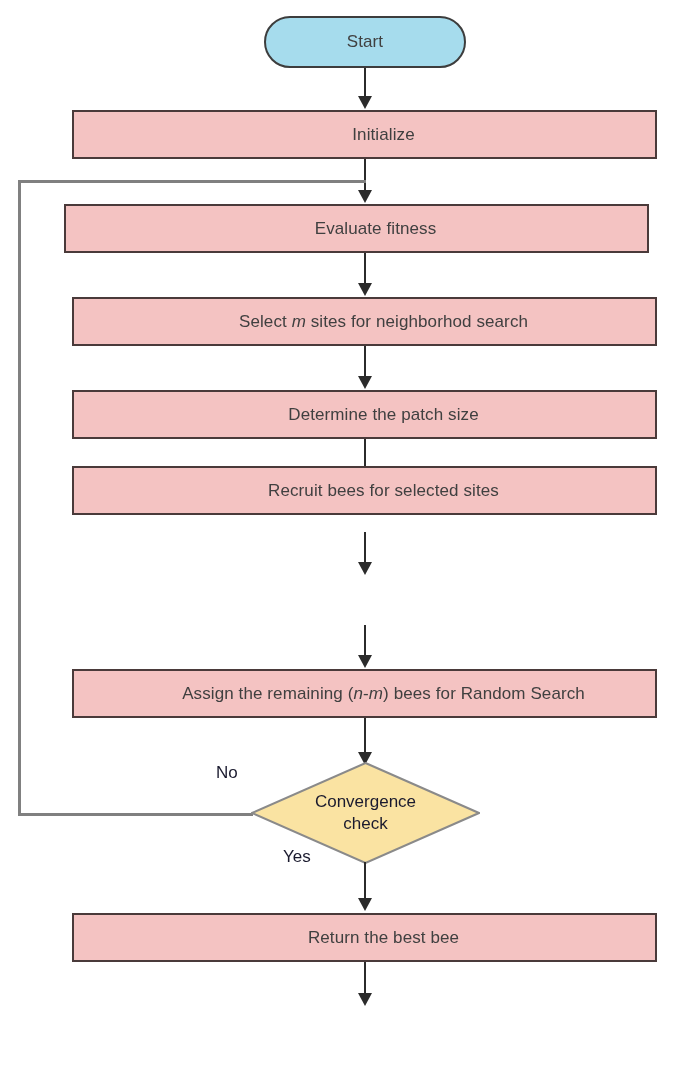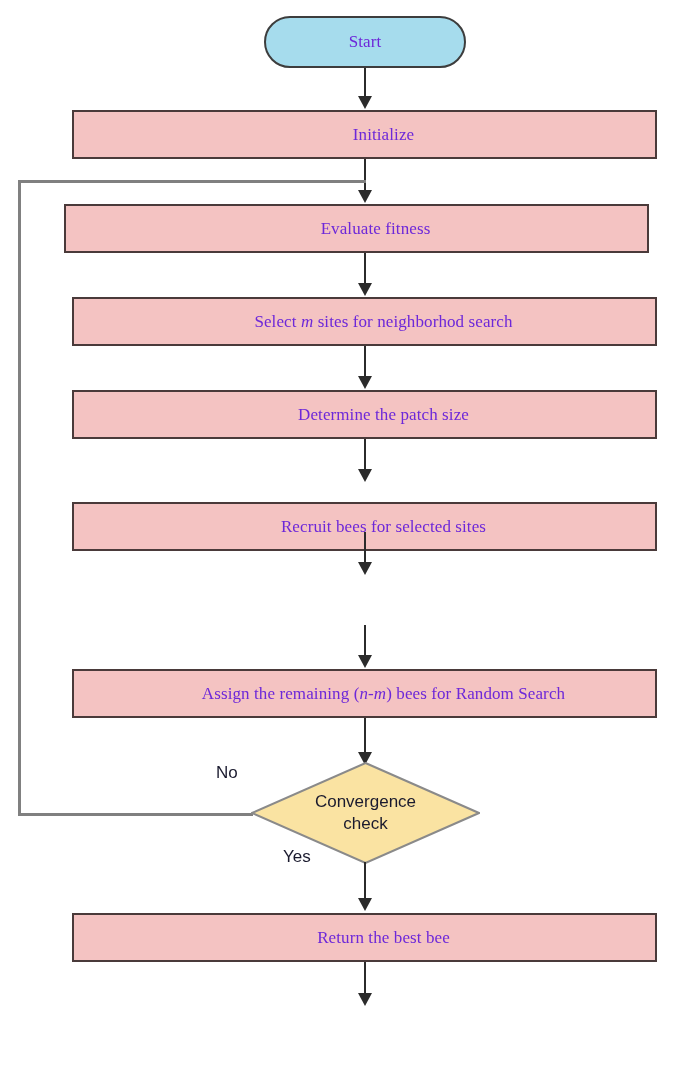--- a/index.html
+++ b/index.html
@@ -14,27 +14,26 @@
   #flowchart {
     position: relative;
     width: 675px;
     height: 1074px;
     background: #ffffff;
     overflow: hidden;
   }
 
   
   .node-label {
-    color: #6d28d9;
+    color: #404040;
     font-size: 17px;
     line-height: 1.15;
     letter-spacing: 0.1px;
     white-space: nowrap;
     text-align: right;
-    font-family: Liberation Serif, serif;
   }
   .node-label i {
     font-style: italic;
   }
 
   
   .terminator {
     position: absolute;
     box-sizing: border-box;
     background: #a6dced;
@@ -154,21 +153,21 @@
   <div class="conn conn-v" style="left:364px; top:346px; height:31px;"></div>
   <div class="arrowhead" style="left:358px; top:376px;"></div>
 
   <div class="process" style="left:72px; top:390px; width:585px; height:49px;">
     <span class="node-label">Determine the patch size</span>
   </div>
 
   <div class="conn conn-v" style="left:364px; top:439px; height:31px;"></div>
   <div class="arrowhead" style="left:358px; top:469px;"></div>
 
-  <div class="process" style="left:72px; top:502px; width:585px; height:49px;">
+  <div class="process" style="left:72px; top:466px; width:585px; height:49px;">
     <span class="node-label">Recruit bees for selected sites</span>
   </div>
 
   <div class="conn conn-v" style="left:364px; top:532px; height:31px;"></div>
   <div class="arrowhead" style="left:358px; top:562px;"></div>
 
 
   <div class="conn conn-v" style="left:364px; top:625px; height:31px;"></div>
   <div class="arrowhead" style="left:358px; top:655px;"></div>
 

